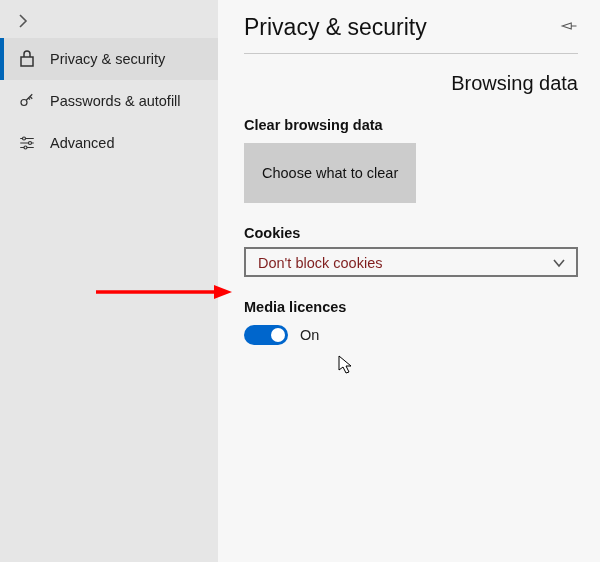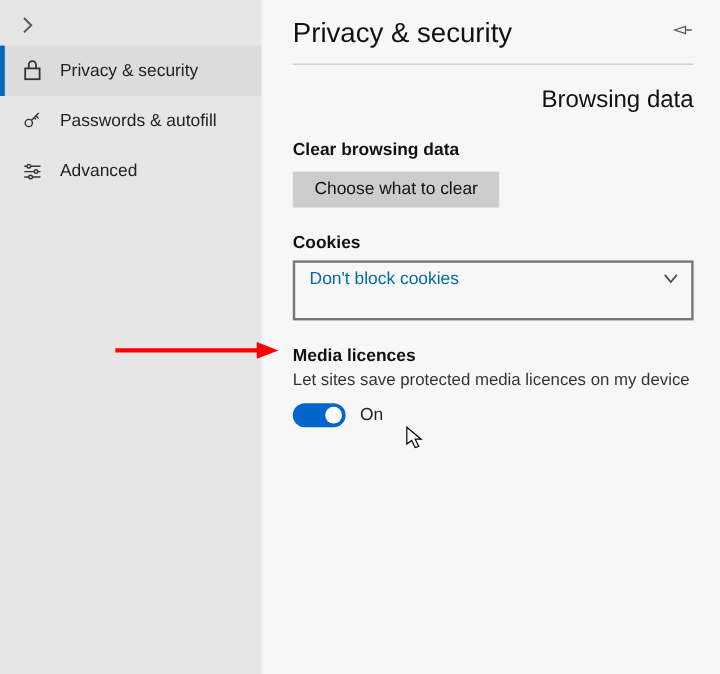--- a/index.html
+++ b/index.html
@@ -13,22 +13,22 @@
     .sb-item .sb-icon { width: 18px; height: 18px; display: flex; align-items: center; justify-content: center; color: #333; }
     .panel { flex: 1; background: #f7f7f7; padding: 14px 22px 20px 26px; overflow: hidden; position: relative; }
     .panel-header { display: flex; align-items: center; justify-content: space-between; border-bottom: 1px solid #c9c9c9; padding-bottom: 12px; margin-bottom: 18px; }
     .panel-header h1 { font-size: 23px; font-weight: 400; color: #111; }
     .pin { color: #555; }
     .sec-title { font-size: 20px; font-weight: 400; color: #111; margin-bottom: 4px; text-align: right; }
     .desc { font-size: 14px; color: #333; line-height: 1.35; margin-bottom: 6px; }
     .link { font-size: 14px; color: #0066cc; text-decoration: underline; cursor: pointer; display: inline-block; }
     .section { margin-bottom: 22px; }
     .sub-title { font-size: 14.5px; font-weight: 600; color: #111; margin-bottom: 2px; }
-    .btn { display: inline-block; background: #ccc; color: #111; font-size: 14.5px; padding: 7px 18px; border: none; cursor: pointer; margin-top: 8px; }
-    .select { display: flex; align-items: center; justify-content: space-between; border: 2px solid #767676; padding: 6px 10px 24px 12px; font-size: 14.5px; color: #0369a1; margin-top: 6px; cursor: pointer; background: #f7f7f7; }
+    .btn { display: inline-block; background: #ccc; color: #111; font-size: 14.5px; padding: 22px 18px; border: none; cursor: pointer; margin-top: 8px; }
+    .select { display: flex; align-items: center; justify-content: space-between; border: 2px solid #767676; padding: 6px 10px 4px 12px; font-size: 14.5px; color: #7f1d1d; margin-top: 6px; cursor: pointer; background: #f7f7f7; }
     .select .chev { color: #555; }
     .toggle-row { display: flex; align-items: center; gap: 12px; margin-top: 10px; }
     .toggle { width: 44px; height: 20px; border-radius: 10px; background: #0066cc; position: relative; cursor: pointer; }
     .toggle::after { content: ""; position: absolute; right: 3px; top: 3px; width: 14px; height: 14px; border-radius: 50%; background: #fff; }
     .toggle-label { font-size: 14.5px; color: #222; }
     .arrow-annotation { position: absolute; left: 96px; top: 282px; pointer-events: none; }
     .cursor { position: absolute; left: 338px; top: 355px; pointer-events: none; }
   </style>
 </head>
 <body>
@@ -100,21 +100,20 @@
       <span class="chev">
         <svg width="14" height="10" viewBox="0 0 14 10">
             <path d="M2 2 L7 8 L12 2" fill="none" stroke="#555" stroke-width="1.6"></path>
           </svg>
       </span>
     </div>
   </div>
 
   <div class="section">
     <div class="sub-title">Media licences</div>
-    <div class="desc">Let sites save protected media licences on my device</div>
     <div class="toggle-row">
       <div class="toggle"></div>
       <span class="toggle-label">On</span>
     </div>
   </div>
 </div>
 
 <svg class="arrow-annotation" width="140" height="20">
   <line x1="0" y1="10" x2="120" y2="10" stroke="#ff0000" stroke-width="3.5"></line>
   <polygon points="118,3 136,10 118,17" fill="#ff0000"></polygon>

